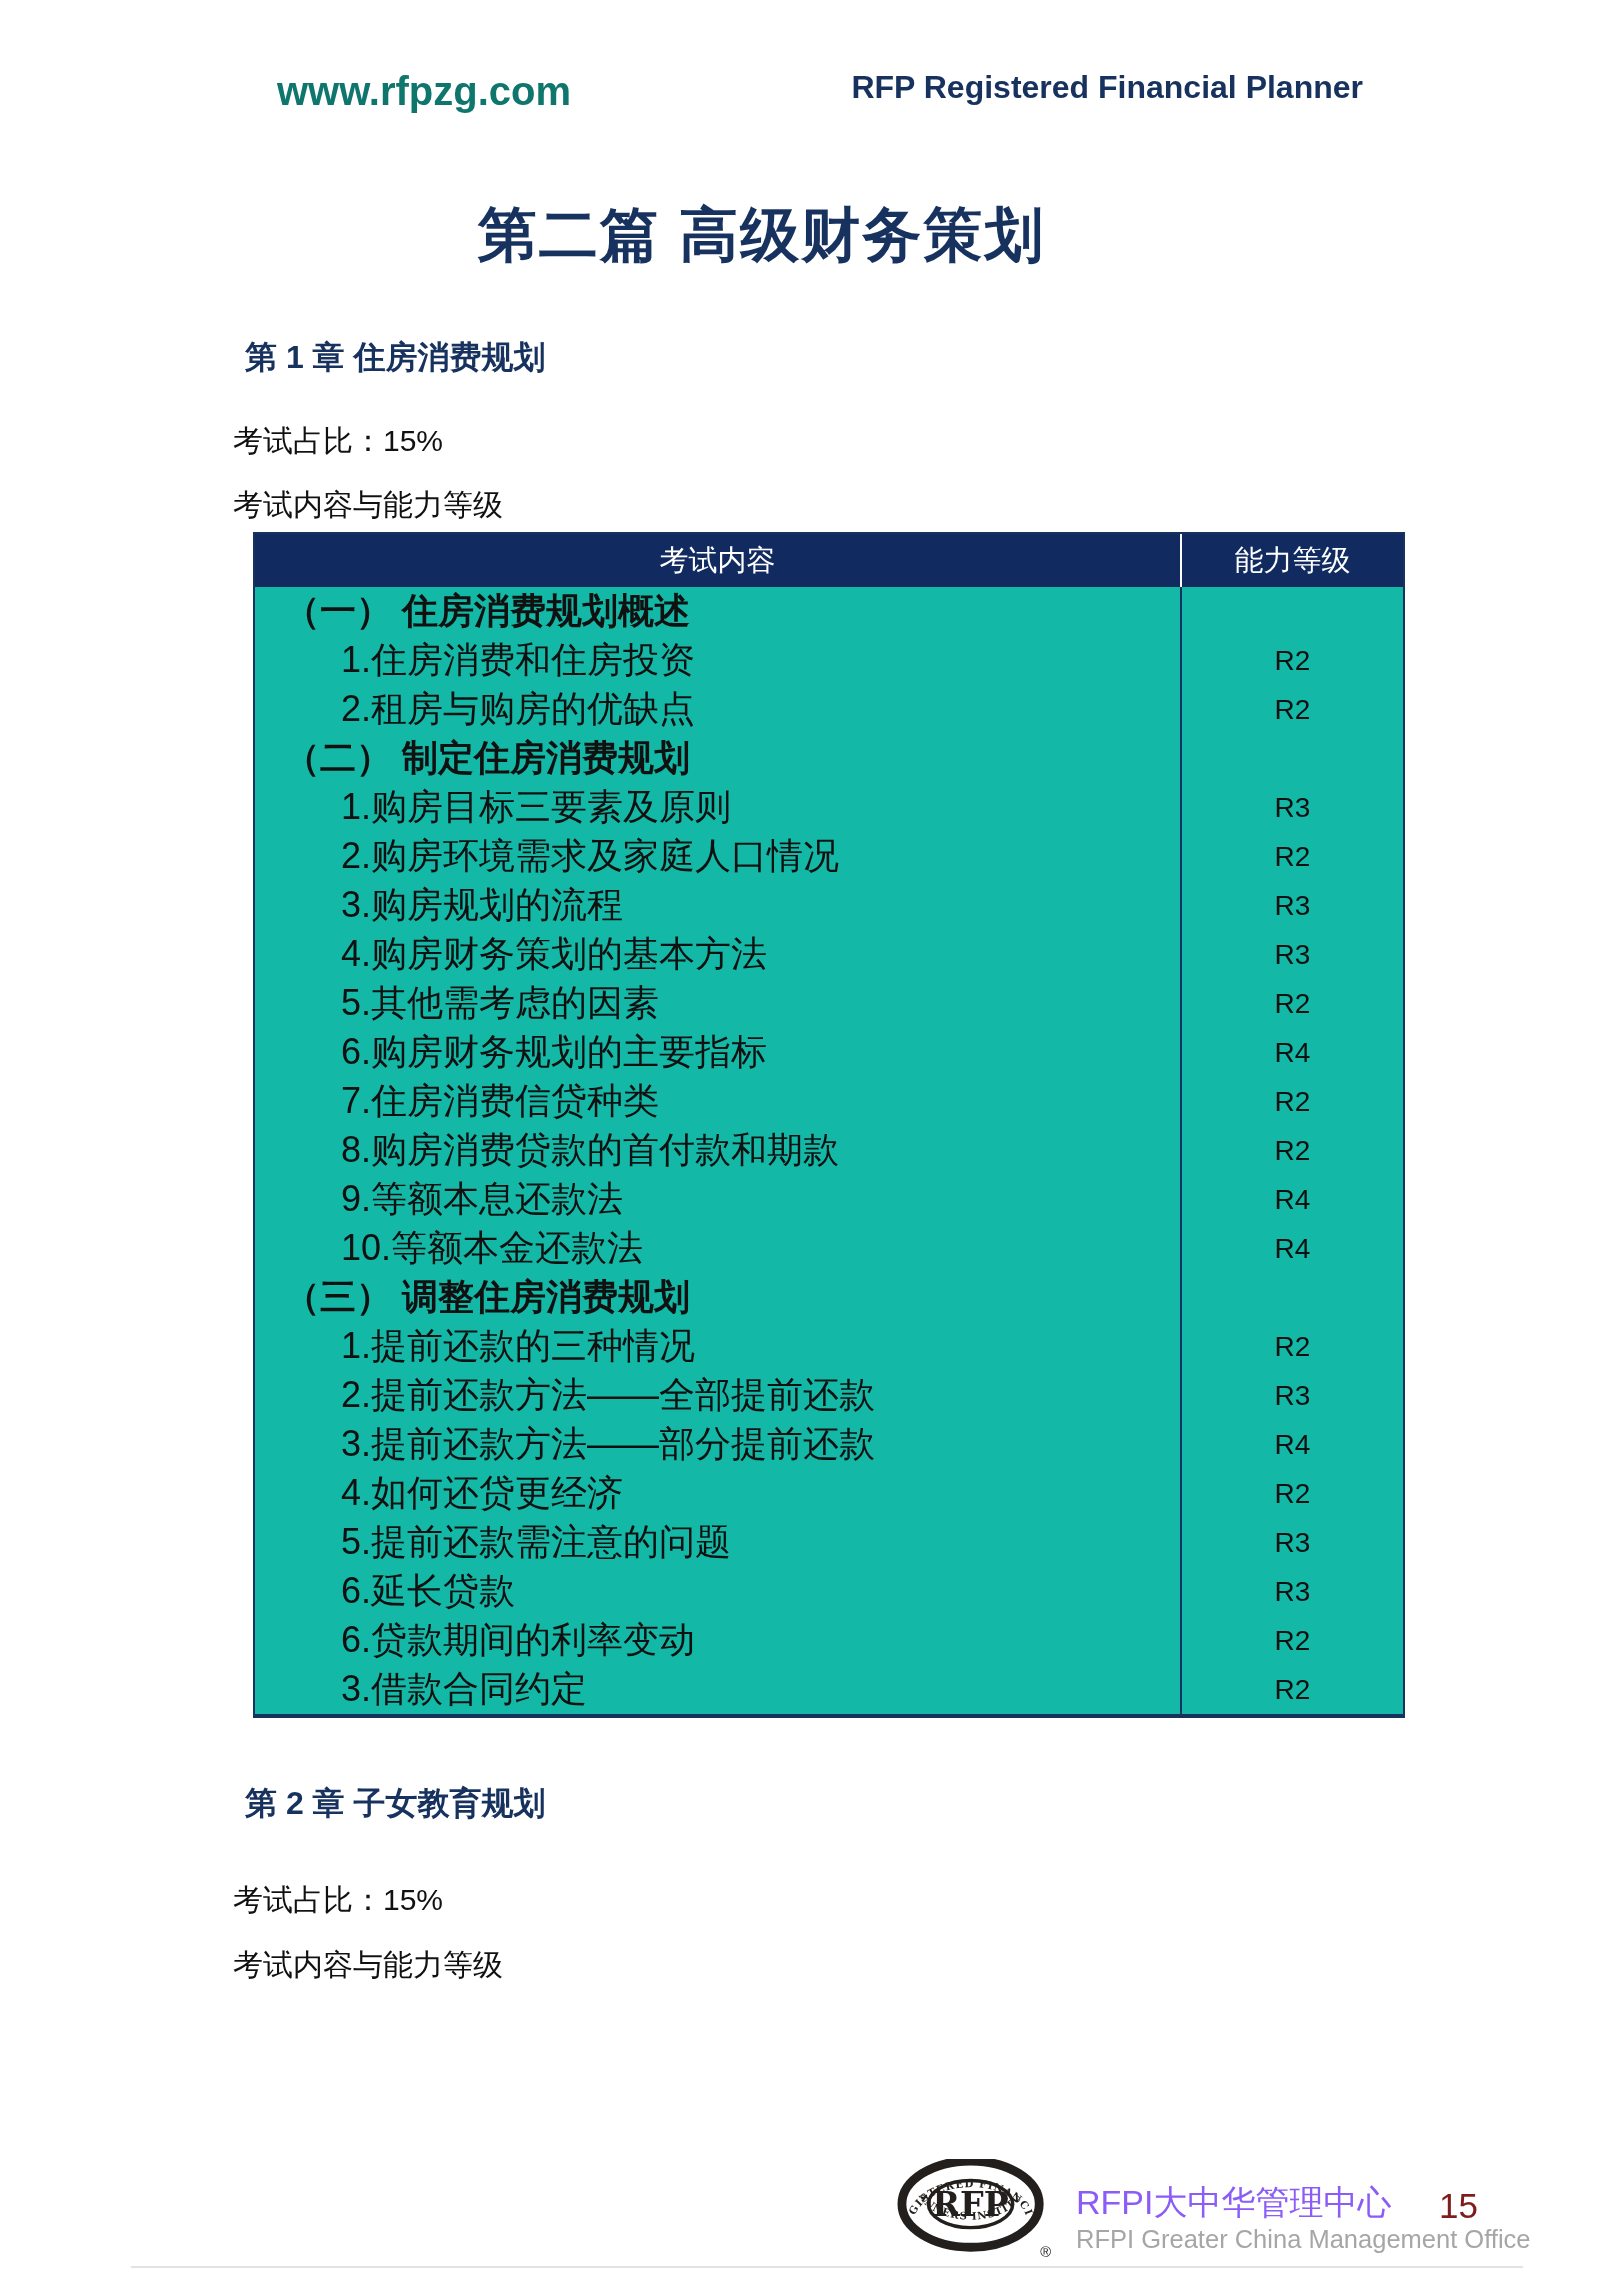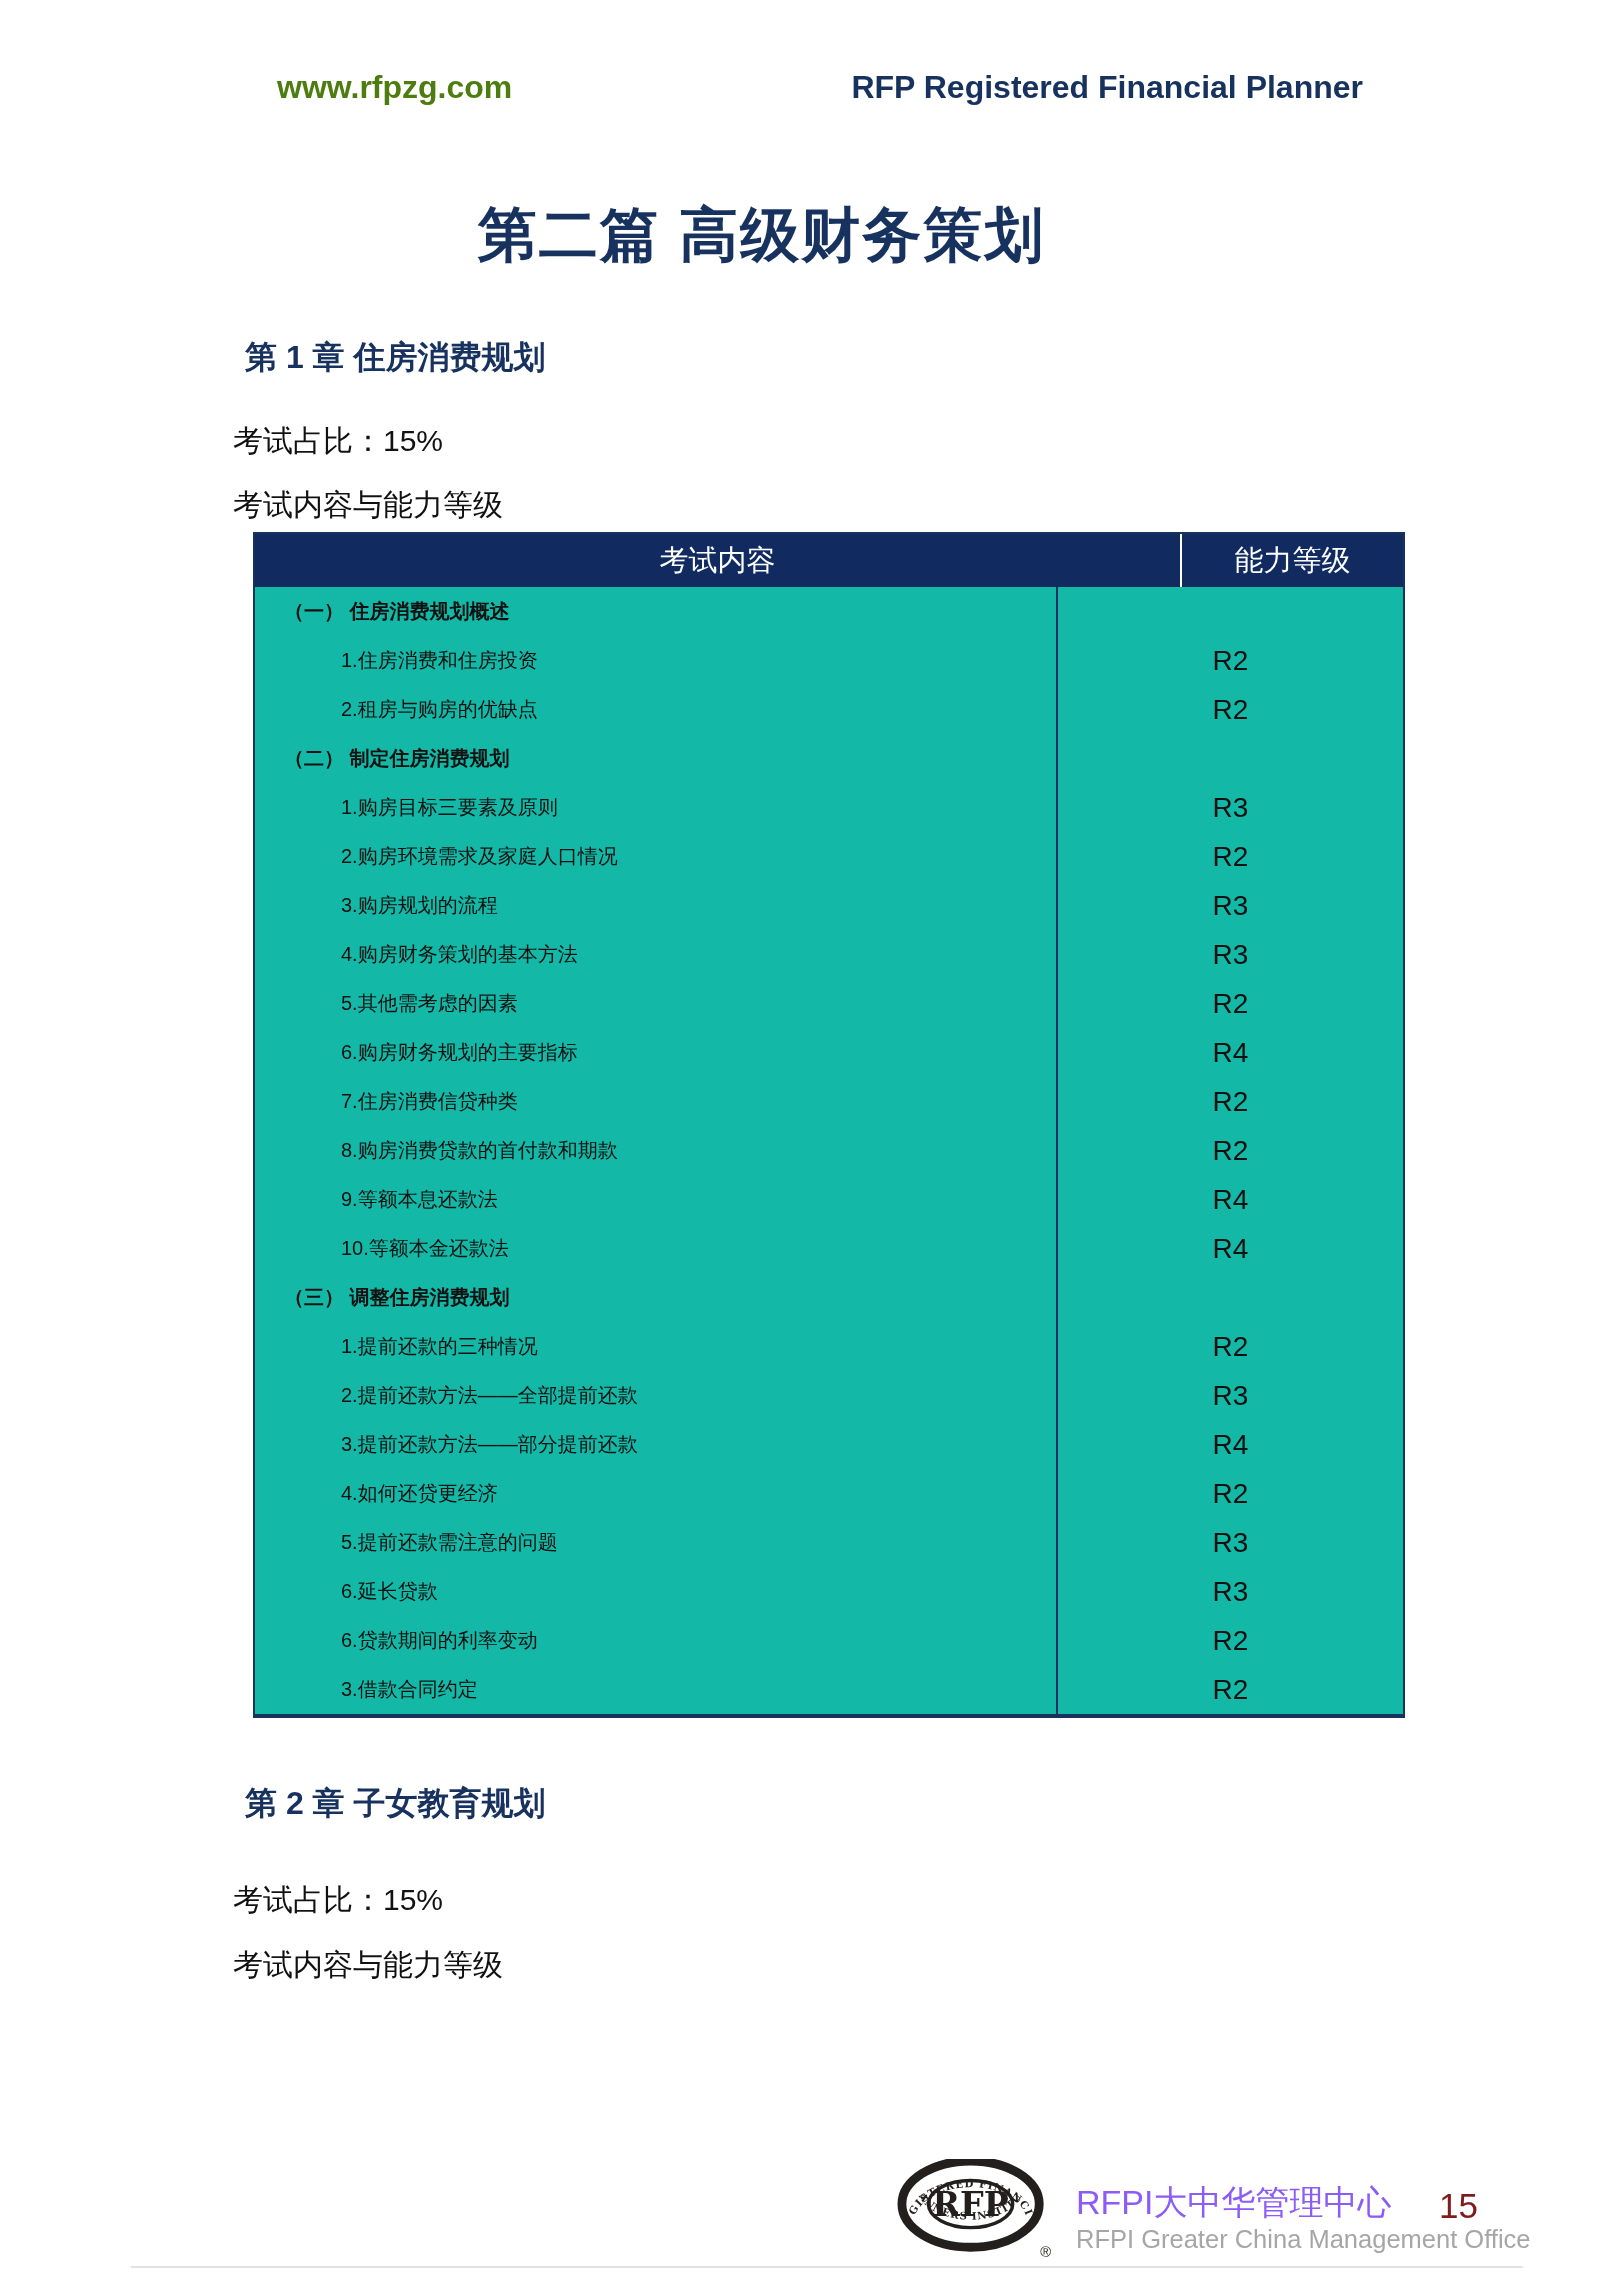--- a/index.html
+++ b/index.html
@@ -7,21 +7,21 @@
     position:relative;
     width:1621px;height:2293px;
     background:#ffffff;
     font-family:"Liberation Sans",sans-serif;
     color:#111;
     overflow:hidden;
   }
   
   .hdr-site{
     position:absolute;left:277px;top:69px;
-    font-size:32px;font-weight:600;color:#4d7c0f;
+    font-size:40px;font-weight:600;color:#0f766e;
   }
   .hdr-brand{
     position:absolute;top:69px;left:16px;width:1347px;text-align:right;
     font-size:32px;font-weight:600;color:#17325e;
   }
   
   .doc-title{
     position:absolute;top:196px;left:0;width:1621px;
     transform:translateX(-49px);
     text-align:center;
@@ -54,21 +54,21 @@
     display:flex;height:53px;background:#112a60;color:#fff;
   }
   .t-h-cell{
     display:flex;align-items:center;justify-content:center;
     font-size:29px;font-weight:500;
   }
   .t-h-cell.content{width:925px;}
   .t-h-cell.grade{flex:1;border-left:2.9px solid #ffffff;}
   .t-row{display:flex;height:49px;}
   .t-cell{display:flex;align-items:center;box-sizing:border-box;}
-  .t-cell.content{width:801px;font-size:20px;padding-left:86px;text-align:center;}
+  .t-cell.content{width:925px;font-size:36px;padding-left:86px;text-align:center;}
   .t-row.section .t-cell.content{font-weight:700;padding-left:29px;}
   .t-cell.grade{flex:1;border-left:2.9px solid #17325e;justify-content:center;font-size:28px;}
   
   .footer-rule{
     position:absolute;left:131px;top:2266px;width:1392px;height:2px;
     background:#e2e2e2;
   }
   .logo-box{position:absolute;left:897px;top:2159px;width:155px;height:102px;}
   .org-cn{
     position:absolute;left:1076px;top:2180px;

